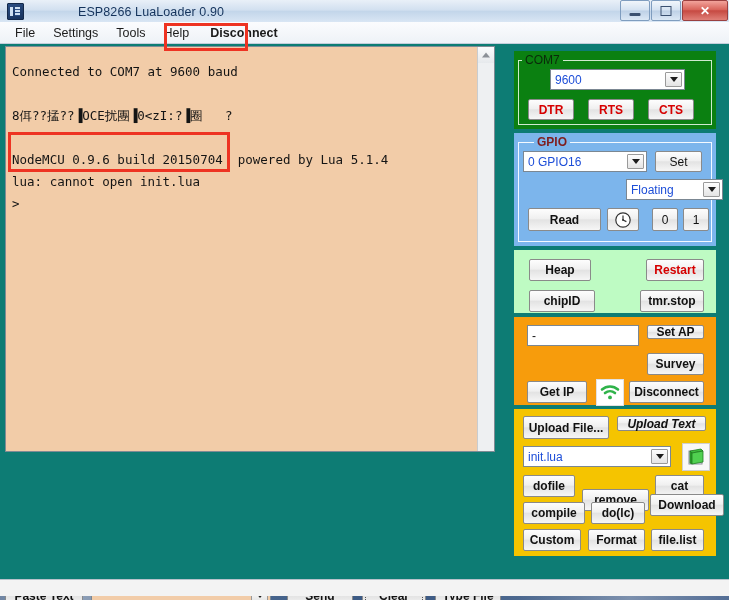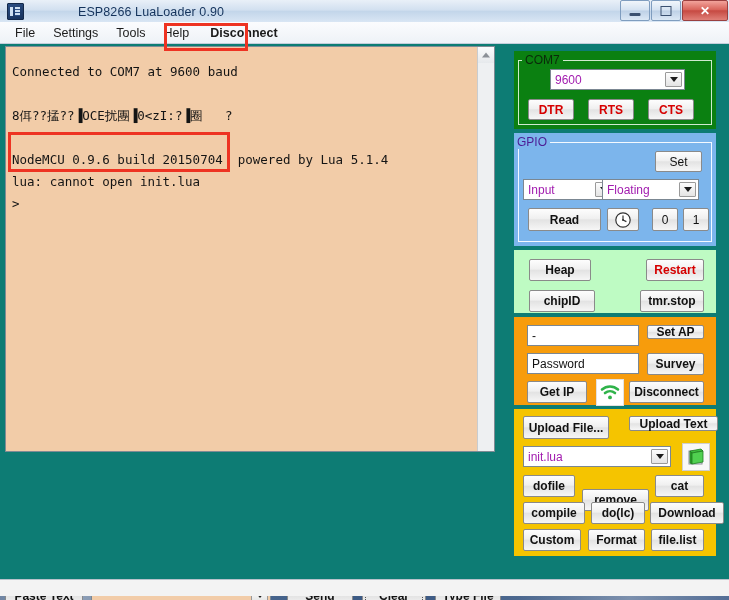--- a/index.html
+++ b/index.html
@@ -118,21 +118,21 @@
   #cmdbar .row{display:flex;align-items:center;height:29px;gap:0;}
   .btn{
     background:linear-gradient(180deg,#fdfdfd 0%,#f0f0f0 45%,#e3e3e3 52%,#f6f6f6 100%);
     border:1px solid #8a8a8a;border-radius:2px;
     font-size:12px;color:#111;font-weight:bold;
     display:flex;align-items:center;justify-content:center;
     box-sizing:border-box;cursor:default;white-space:nowrap;
   }
   .combo{
     background:#fff;border:1px solid #7b8792;box-sizing:border-box;
-    display:flex;align-items:center;position:relative;font-size:12px;color:#a21caf;
+    display:flex;align-items:center;position:relative;font-size:12px;color:#1d4ed8;
     padding-left:4px;
   }
   .combo .arrow{
     position:absolute;right:2px;top:2px;bottom:2px;width:15px;
     background:linear-gradient(180deg,#fdfdfd,#e4e4e4);
     border:1px solid #9a9a9a;border-radius:1px;
     display:flex;align-items:center;justify-content:center;
   }
   .combo .arrow i{
     width:0;height:0;border-left:4px solid transparent;border-right:4px solid transparent;
@@ -154,25 +154,25 @@
            border:1px solid #0d7c74;}
   #grp-com .gi{position:absolute;left:4px;top:9px;right:4px;bottom:4px;border:1px solid #cfeacf;}
   #com-title{left:8px;top:2px;color:#0b2a0b;background:#0b8011;}
   #baud-combo{position:absolute;left:36px;top:18px;width:135px;height:21px;}
   .com-btn{position:absolute;top:48px;width:46px;height:21px;color:#d60000;}
   #btn-dtr{left:14px;} #btn-rts{left:74px;} #btn-cts{left:134px;}
   
   #grp-gpio{position:absolute;left:2px;top:86px;width:202px;height:113px;background:#7cb5ec;
             border:1px solid #0d7c74;}
   #grp-gpio .gi{position:absolute;left:4px;top:9px;right:4px;bottom:4px;border:1px solid #f4f9ff;}
-  #gpio-title{left:0;top:2px;color:#4c1d95;background:#7cb5ec;}
+  #gpio-title{left:20px;top:2px;color:#7f1d1d;background:#7cb5ec;font-weight:bold;}
   #gpio-pin-combo{position:absolute;left:9px;top:18px;width:124px;height:21px;}
   #btn-set{position:absolute;left:141px;top:18px;width:47px;height:21px;}
   #gpio-dir-combo{position:absolute;left:9px;top:46px;width:92px;height:21px;}
-  #gpio-pull-combo{position:absolute;left:88px;top:46px;width:97px;height:21px;}
+  #gpio-pull-combo{position:absolute;left:112px;top:46px;width:97px;height:21px;}
   #btn-read{position:absolute;left:14px;top:75px;width:73px;height:23px;}
   #btn-clock{position:absolute;left:93px;top:75px;width:32px;height:23px;}
   #btn-zero{position:absolute;left:138px;top:75px;width:26px;height:23px;}
   #btn-one{position:absolute;left:169px;top:75px;width:26px;height:23px;}
   
   #grp-node{position:absolute;left:2px;top:203px;width:202px;height:63px;background:#befbc3;
             border:1px solid #0d7c74;}
   #btn-heap{position:absolute;left:15px;top:9px;width:62px;height:22px;}
   #btn-restart{position:absolute;left:132px;top:9px;width:58px;height:22px;color:#d60000;}
   #btn-chipid{position:absolute;left:15px;top:40px;width:66px;height:22px;}
@@ -185,31 +185,31 @@
   #pwd-box{position:absolute;left:13px;top:36px;width:112px;height:21px;}
   #btn-survey{position:absolute;left:133px;top:36px;width:57px;height:22px;}
   #btn-getip{position:absolute;left:13px;top:64px;width:60px;height:22px;}
   #wifi-icon-box{position:absolute;left:82px;top:62px;width:26px;height:25px;background:#fff;
                  border:1px solid #e2e2e2;display:flex;align-items:center;justify-content:center;}
   #btn-wdisc{position:absolute;left:115px;top:64px;width:75px;height:22px;}
   
   #grp-file{position:absolute;left:2px;top:362px;width:202px;height:147px;background:#f5c400;
             border:1px solid #0d7c74;}
   #btn-uploadfile{position:absolute;left:9px;top:7px;width:86px;height:23px;}
-  #btn-uploadtext{position:absolute;left:115px;top:7px;width:89px;height:15px;}
+  #btn-uploadtext{position:absolute;left:103px;top:7px;width:89px;height:15px;font-style:italic;}
   #file-combo{position:absolute;left:9px;top:37px;width:148px;height:21px;}
   #notepad-icon{position:absolute;left:168px;top:34px;width:26px;height:26px;
                 background:#f8f8f8;border:1px solid #cfcfcf;display:flex;align-items:center;justify-content:center;}
   .fbtn{position:absolute;height:22px;}
   #btn-dofile{left:9px;top:66px;width:52px;}
   #btn-remove{left:68px;top:66px;width:67px;margin-top:14px;}
   #btn-cat{left:141px;top:66px;width:49px;}
   #btn-compile{left:9px;top:93px;width:62px;}
   #btn-dolc{left:77px;top:93px;width:54px;}
-  #btn-download{left:136px;top:93px;width:74px;}
+  #btn-download{left:136px;top:85px;width:74px;}
   #btn-custom{left:9px;top:120px;width:58px;}
   #btn-format{left:74px;top:120px;width:57px;}
   #btn-filelist{left:137px;top:120px;width:53px;}
   
   #statusbar{
     position:absolute;left:0;bottom:0;width:729px;height:16px;
     background:#f3f3f3;border-top:1px solid #b9c2cb;
   }
 </style>
 </head>
@@ -294,27 +294,27 @@
             </span>
         </div>
         <div class="btn com-btn" id="btn-dtr">DTR</div>
         <div class="btn com-btn" id="btn-rts">RTS</div>
         <div class="btn com-btn" id="btn-cts">CTS</div>
       </div>
 
       <div id="grp-gpio">
         <div class="gi"></div>
         <div class="group-title" id="gpio-title">GPIO</div>
+        <div class="combo" id="gpio-pin-combo">
+          <span>0 GPIO16</span>
+          <span class="arrow">
+              <i></i>
+            </span>
+        </div>
         <div class="btn" id="btn-set" style="font-weight:normal;">Set</div>
-        <div class="combo" id="gpio-dir-combo">
-          <span>Input</span>
-          <span class="arrow">
-              <i></i>
-            </span>
-        </div>
         <div class="combo" id="gpio-pull-combo">
           <span>Floating</span>
           <span class="arrow">
               <i></i>
             </span>
         </div>
         <div class="btn" id="btn-read">Read</div>
         <div class="btn" id="btn-clock">
           <svg width="18" height="18" viewBox="0 0 18 18">
             <circle cx="9" cy="9" r="7.2" fill="#fff" stroke="#333" stroke-width="1.2"></circle>
@@ -332,23 +332,20 @@
         <div class="btn" id="btn-restart">Restart</div>
         <div class="btn" id="btn-chipid">chipID</div>
         <div class="btn" id="btn-tmrstop">tmr.stop</div>
       </div>
 
       <div id="grp-wifi">
         <div class="textbox" id="ssid-box" title="-">
           <span>-</span>
         </div>
         <div class="btn" id="btn-setap">Set AP</div>
-        <div class="textbox" id="pwd-box" title="Password">
-          <span>Password</span>
-        </div>
         <div class="btn" id="btn-survey">Survey</div>
         <div class="btn" id="btn-getip">Get IP</div>
         <div id="wifi-icon-box">
           <svg width="20" height="17" viewBox="0 0 20 17">
             <path d="M2 5.5 A12 12 0 0 1 18 5.5" stroke="#2fb34a" stroke-width="2.6" fill="none" stroke-linecap="round"></path>
             <path d="M5 9 A8 8 0 0 1 15 9" stroke="#2fb34a" stroke-width="2.6" fill="none" stroke-linecap="round"></path>
             <circle cx="10" cy="13.4" r="1.9" fill="#2fb34a"></circle>
           </svg>
         </div>
         <div class="btn" id="btn-wdisc">Disconnect</div>

